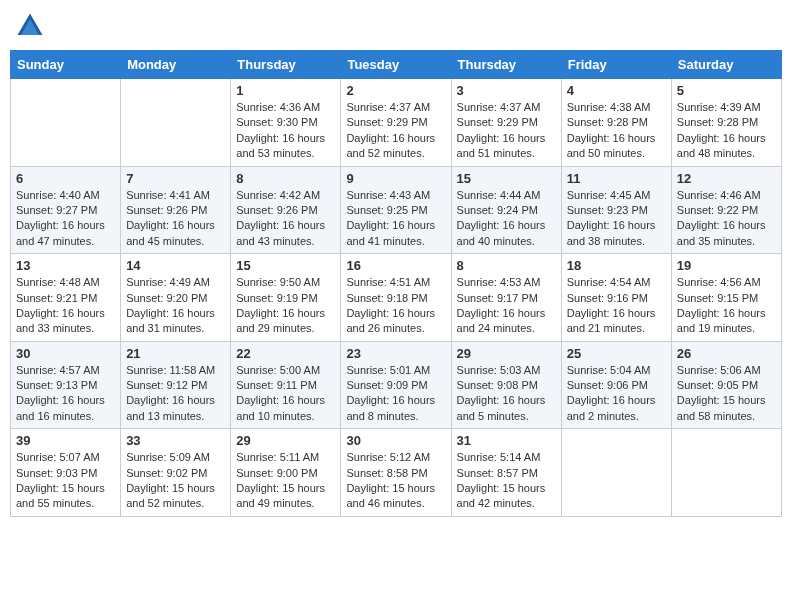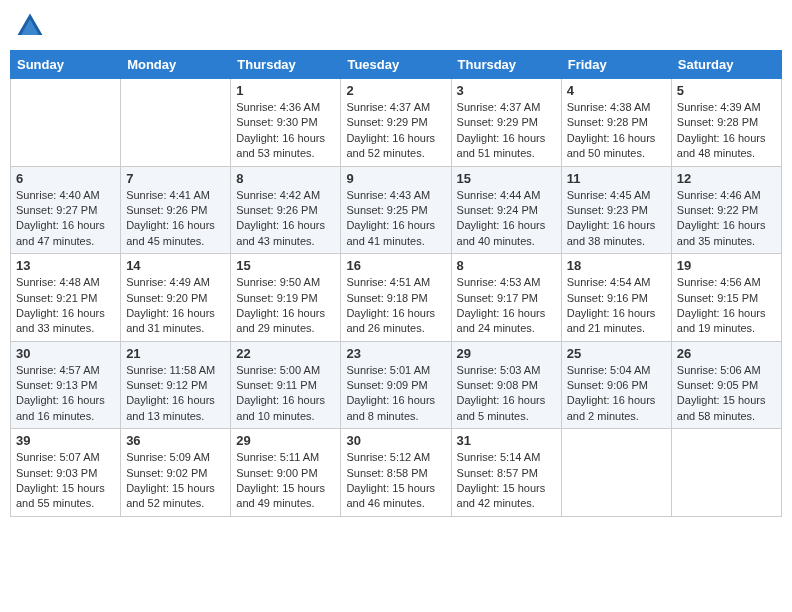--- a/index.html
+++ b/index.html
@@ -290,21 +290,21 @@
         </td>
       </tr>
       <tr>
         <td>
           <span class="day-num">39</span>
           <div class="day-info">Sunrise: 5:07 AM
 Sunset: 9:03 PM
 Daylight: 15 hours and 55 minutes.</div>
         </td>
         <td>
-          <span class="day-num">36</span>
+          <span class="day-num">33</span>
           <div class="day-info">Sunrise: 5:09 AM
 Sunset: 9:02 PM
 Daylight: 15 hours and 52 minutes.</div>
         </td>
         <td>
           <span class="day-num">29</span>
           <div class="day-info">Sunrise: 5:11 AM
 Sunset: 9:00 PM
 Daylight: 15 hours and 49 minutes.</div>
         </td>

